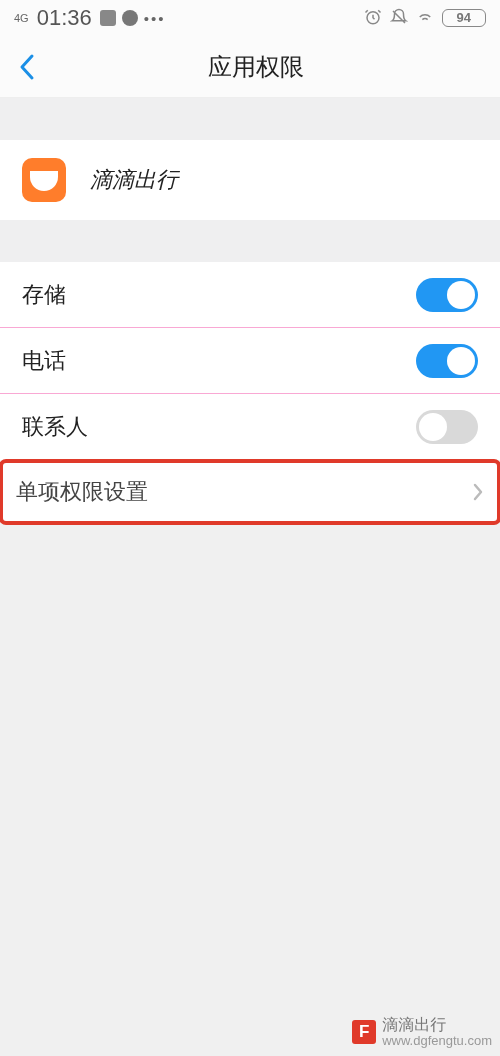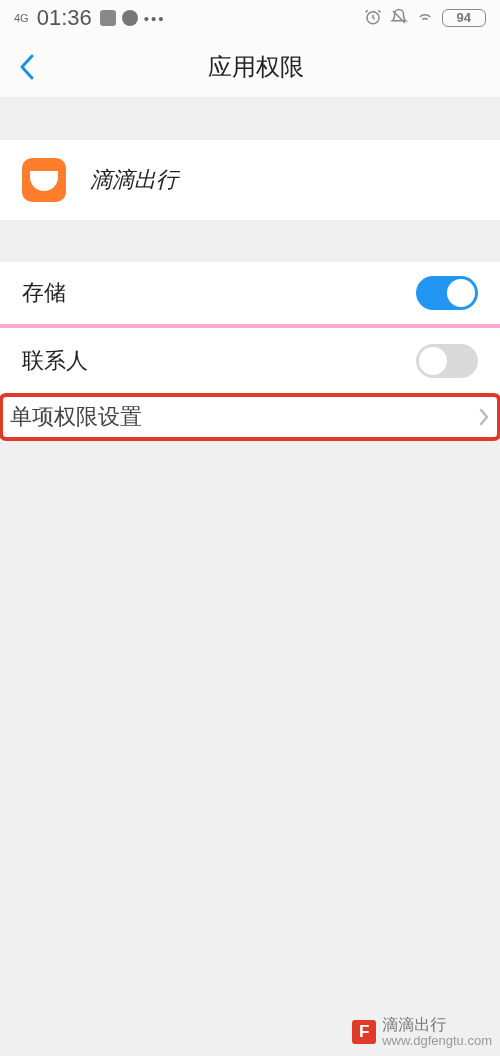--- a/index.html
+++ b/index.html
@@ -72,21 +72,21 @@
     }
     .app-icon svg { display: block; }
     .app-name { font-size: 22px; color: #222; }
     .perm-list { background: #fff; }
     .perm-row {
       display: flex;
       align-items: center;
       justify-content: space-between;
       padding: 0 22px;
       height: 66px;
-      border-bottom: 4px solid #f9a8d4;
+      border-bottom: 1px solid #f9a8d4;
     }
     .perm-row:last-child { border-bottom: none; }
     .perm-label { font-size: 22px; color: #222; }
     .toggle {
       width: 62px; height: 34px;
       border-radius: 17px;
       position: relative;
       cursor: pointer;
     }
     .toggle.on { background: #2197f3; }
@@ -97,22 +97,22 @@
       width: 28px; height: 28px;
       border-radius: 50%;
       background: #fff;
     }
     .toggle.on .toggle-knob { right: 3px; }
     .toggle.off .toggle-knob { left: 3px; }
     .nav-row {
       display: flex;
       align-items: center;
       justify-content: space-between;
-      padding: 0 10px;
-      height: 46px;
+      padding: 0 16px;
+      height: 64px;
       background: #fff;
       cursor: pointer;
       gap: 20px;
     }
     .nav-row-label { font-size: 22px; color: #444; }
     .highlighted {
       outline: 4px solid #e03a2a;
       outline-offset: -3px;
       border-radius: 6px;
     }
@@ -197,20 +197,26 @@
 <div class="gap-block"></div>
 
 <div class="perm-list">
   <div class="perm-row">
     <span class="perm-label">存储</span>
     <div class="toggle on">
         <div class="toggle-knob"></div>
       </div>
   </div>
   <div class="perm-row">
+    <span class="perm-label">电话</span>
+    <div class="toggle on">
+        <div class="toggle-knob"></div>
+      </div>
+  </div>
+  <div class="perm-row">
     <span class="perm-label">联系人</span>
     <div class="toggle off">
         <div class="toggle-knob"></div>
       </div>
   </div>
 </div>
 
 <div class="nav-row highlighted">
   <span class="nav-row-label">单项权限设置</span>
   <svg width="12" height="20" viewBox="0 0 12 20" fill="none" stroke="#bbb" stroke-width="2.5" stroke-linecap="round" stroke-linejoin="round">

